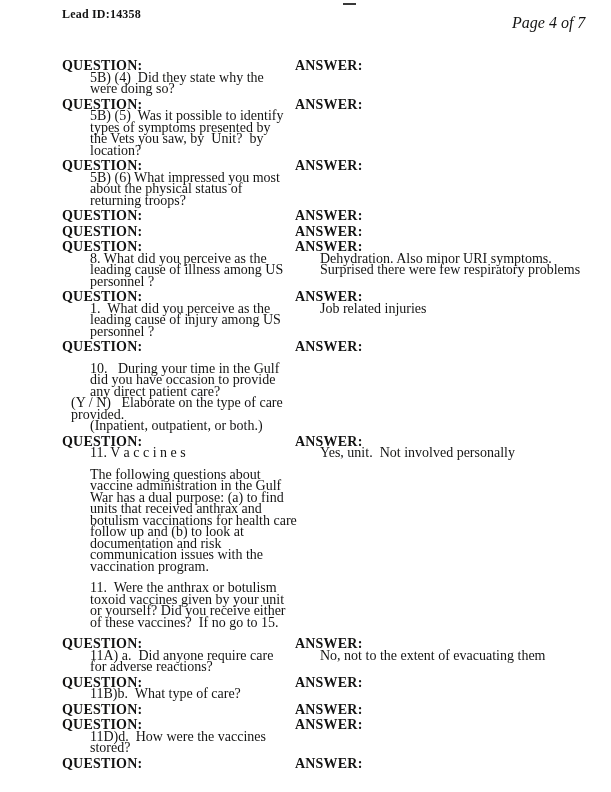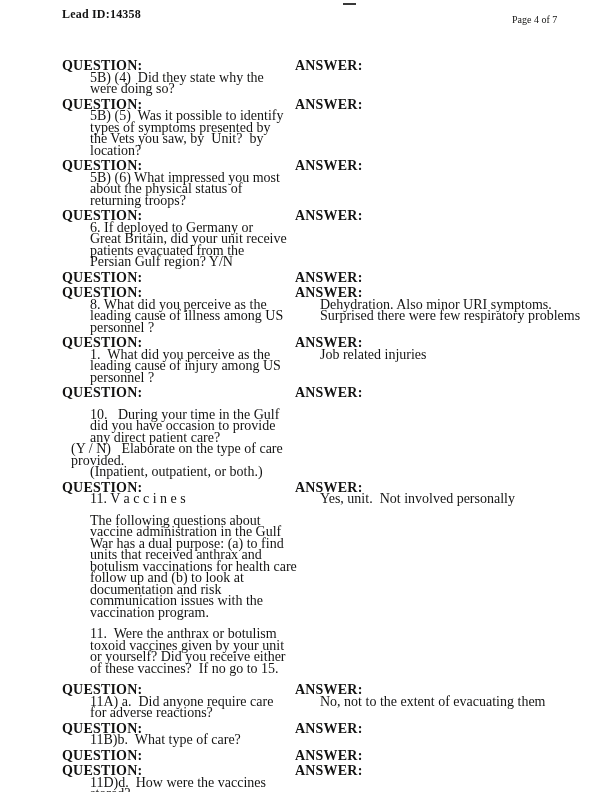--- a/index.html
+++ b/index.html
@@ -2,21 +2,21 @@
 <html><head>
 <meta charset="utf-8">
 <style>
   html,body{margin:0;padding:0;background:#ffffff;}
   .sheet{
     position:relative;width:611px;height:792px;background:#fdfdfc;
     font-family:"Liberation Serif", serif;color:#161616;overflow:hidden;
     filter:contrast(1.03);
   }
   .lead-id{position:absolute;left:62px;top:7px;font-size:12px;font-weight:bold;letter-spacing:.2px;}
-  .page-num{position:absolute;left:512px;top:14px;font-size:10px;}
+  .page-num{position:absolute;left:512px;top:14px;font-size:16px;font-style:italic;}
   .scan-dash{position:absolute;left:343px;top:3px;width:13px;height:2px;background:#3a3a3a;}
   .content{position:absolute;left:57px;top:60px;width:540px;font-size:14px;line-height:11.5px;}
   .row{display:flex;margin-bottom:4px;}
   .qcol{width:230px;flex:0 0 230px;}
   .acol{flex:1;min-width:0;}
   .lbl{font-weight:bold;letter-spacing:.2px;}
   .qlbl{padding-left:5px;}
   .albl{padding-left:8px;}
   .qtext,.atext,.para{white-space:pre-wrap;padding-left:33px;}
   .para-block{margin:10px 0 4px 0;width:242px;}
@@ -62,21 +62,20 @@
       </div>
       <div class="acol">
         <div class="lbl albl">ANSWER:</div>
         <div class="atext"></div>
       </div>
     </div>
 
     <div class="row">
       <div class="qcol">
         <div class="lbl qlbl">QUESTION:</div>
-        <div class="qtext">6. If deployed to Germany or Great Britain, did your unit receive patients evacuated from the Persian Gulf region? Y/N</div>
       </div>
       <div class="acol">
         <div class="lbl albl">ANSWER:</div>
         <div class="atext"></div>
       </div>
     </div>
 
     <div class="row">
       <div class="qcol">
         <div class="lbl qlbl">QUESTION:</div>

